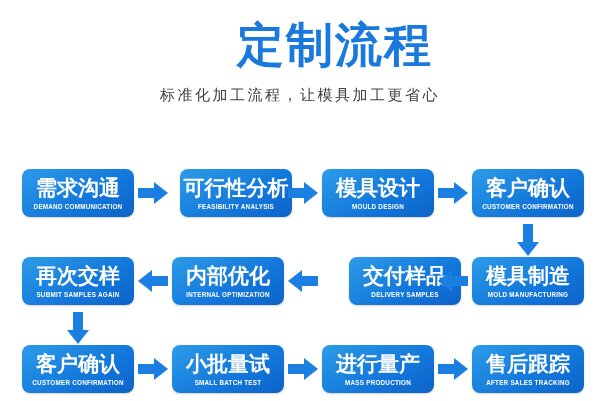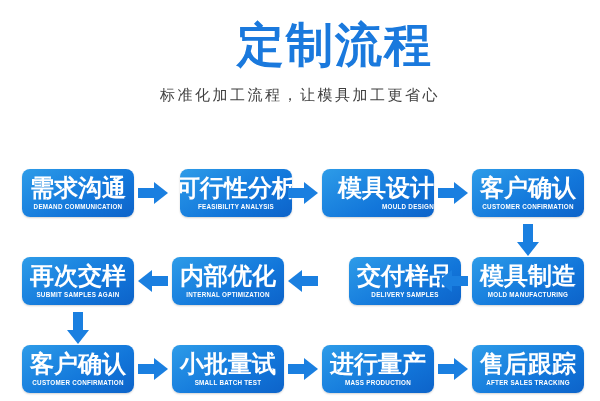--- a/index.html
+++ b/index.html
@@ -70,21 +70,21 @@
     box-shadow: 0 1px 2px rgba(0,0,0,0.18);
     box-sizing: border-box;
     display: flex;
     flex-direction: column;
     align-items: center;
     justify-content: center;
     overflow: hidden;
   }
   .box .cn {
     color: #ffffff;
-    font-size: 24px;
+    font-size: 21px;
     line-height: 25px;
     font-weight: bold;
     letter-spacing: 0px;
     font-family: "DejaVu Sans", "Liberation Sans", sans-serif;
     white-space: nowrap;
   }
   .box .en {
     color: #ffffff;
     font-size: 6.3px;
     line-height: 9px;
@@ -172,21 +172,21 @@
     <span class="head"></span>
   </div>
   <div class="box" style="left:180px; top:19px;">
     <span class="cn">可行性分析</span>
     <span class="en">FEASIBILITY ANALYSIS</span>
   </div>
   <div class="arrow-h right" style="left:288px; top:32px;">
     <span class="tail"></span>
     <span class="head"></span>
   </div>
-  <div class="box" style="left:322px; top:19px;align-items:flex-end;">
+  <div class="box" style="left:322px; top:19px;">
     <span class="cn">模具设计</span>
     <span class="en">MOULD DESIGN</span>
   </div>
   <div class="arrow-h right" style="left:438px; top:32px;">
     <span class="tail"></span>
     <span class="head"></span>
   </div>
   <div class="box" style="left:472px; top:19px;">
     <span class="cn">客户确认</span>
     <span class="en">CUSTOMER CONFIRMATION</span>

